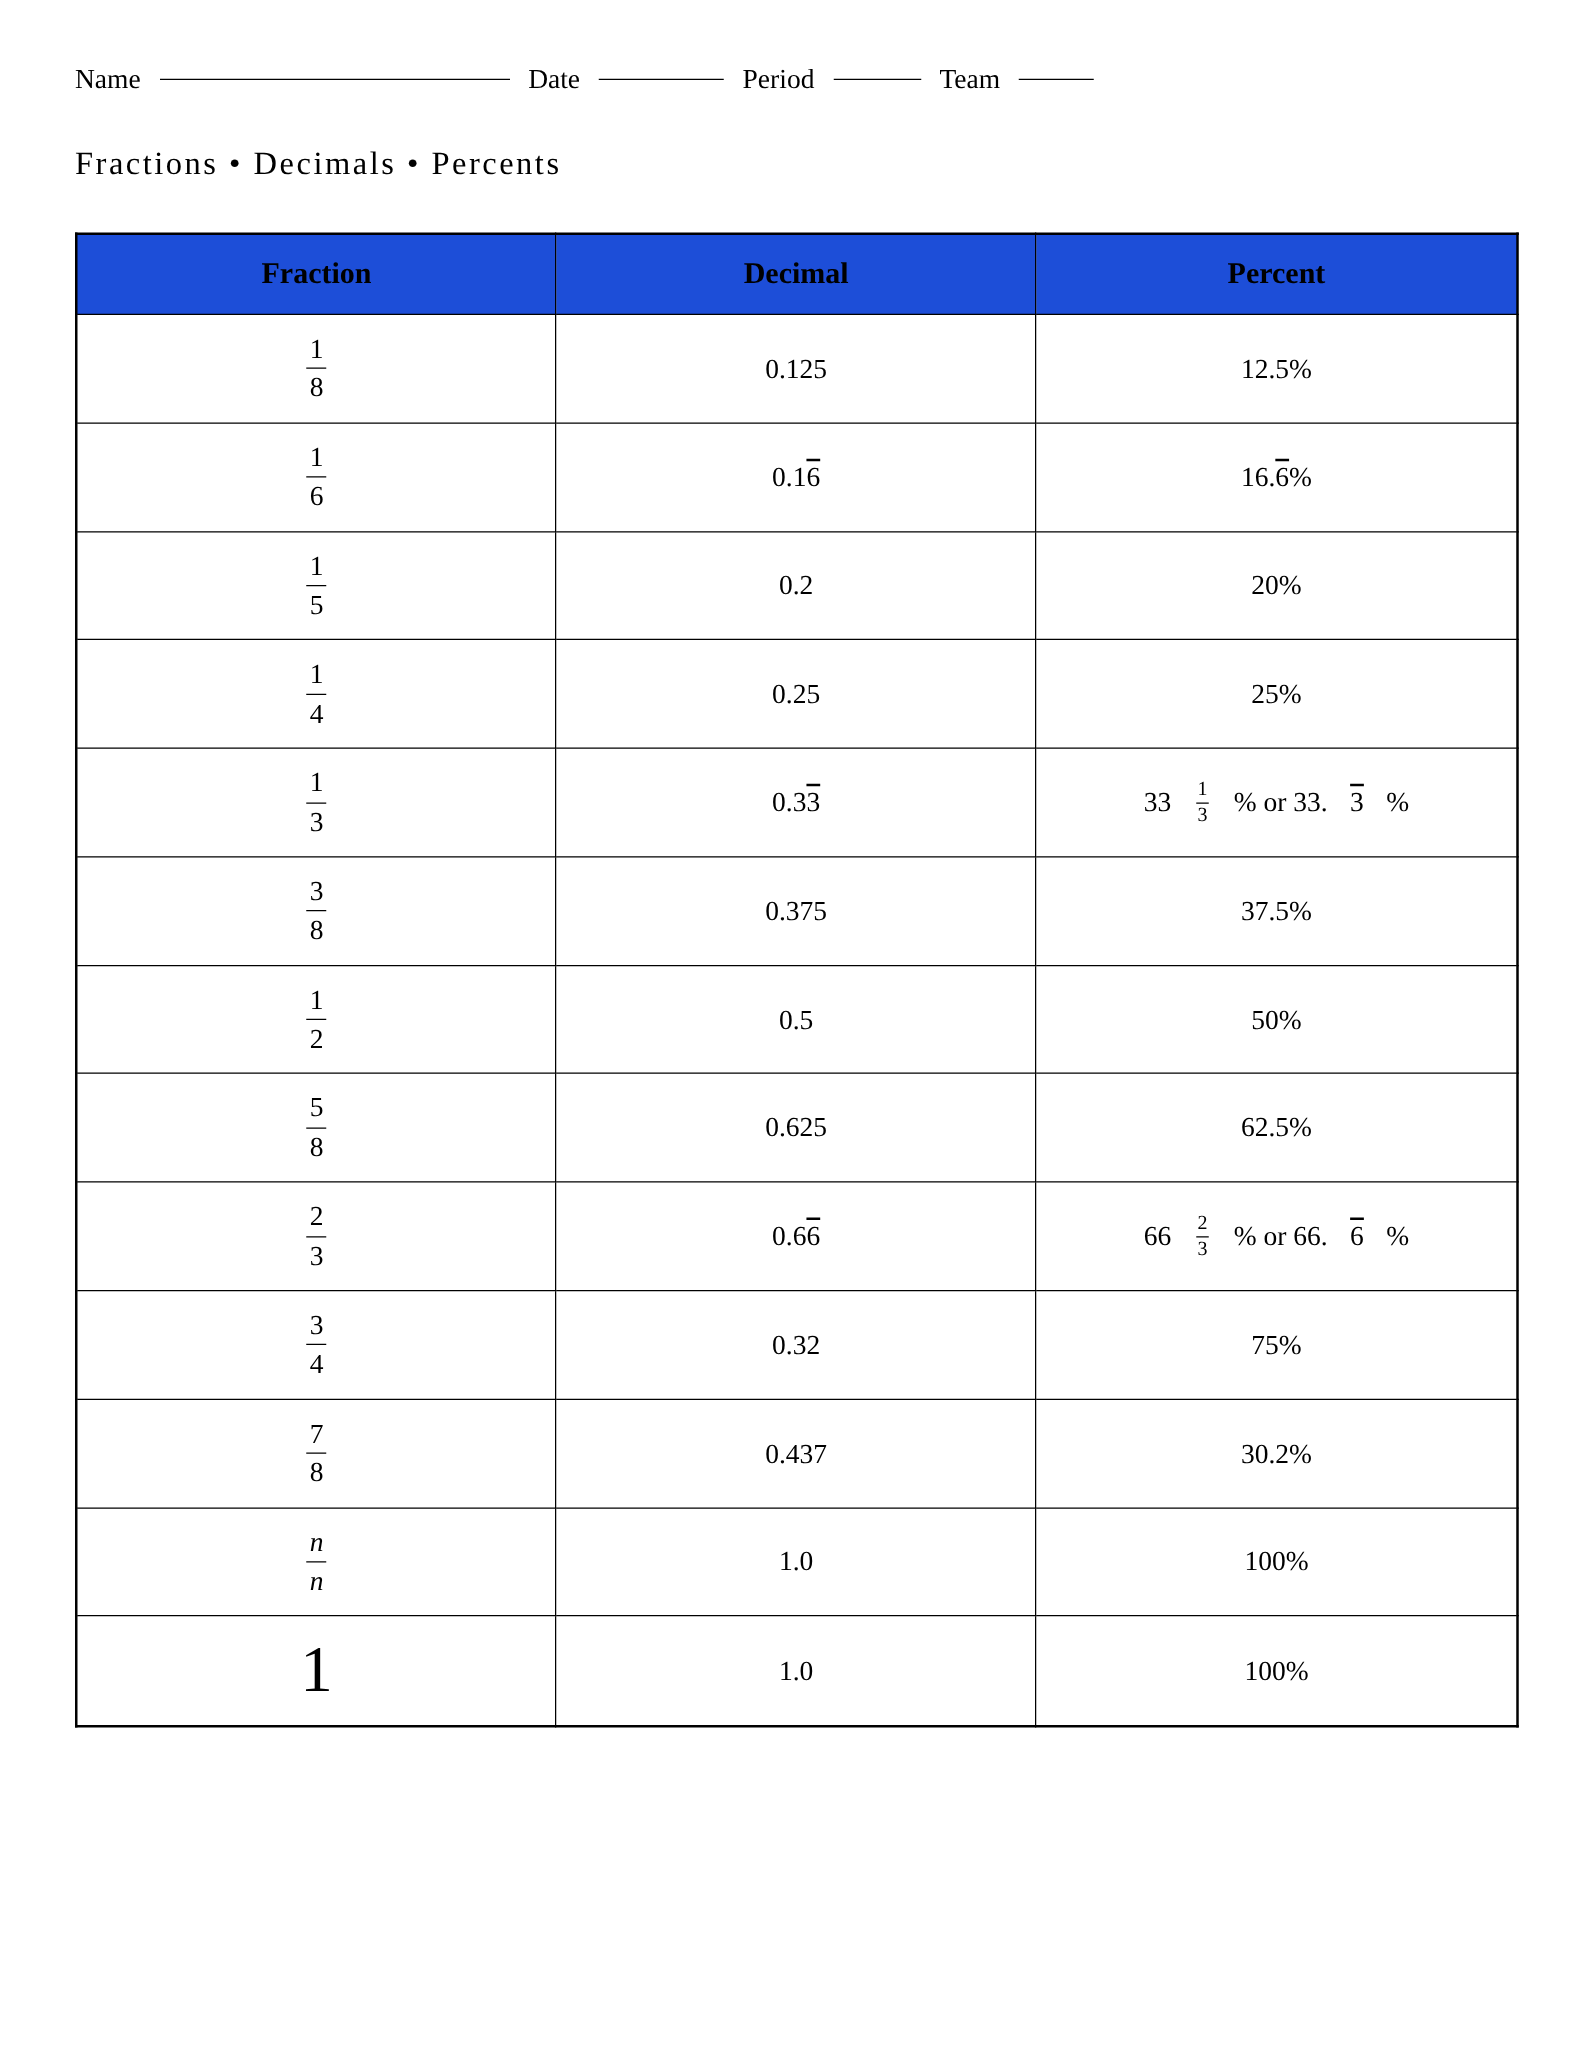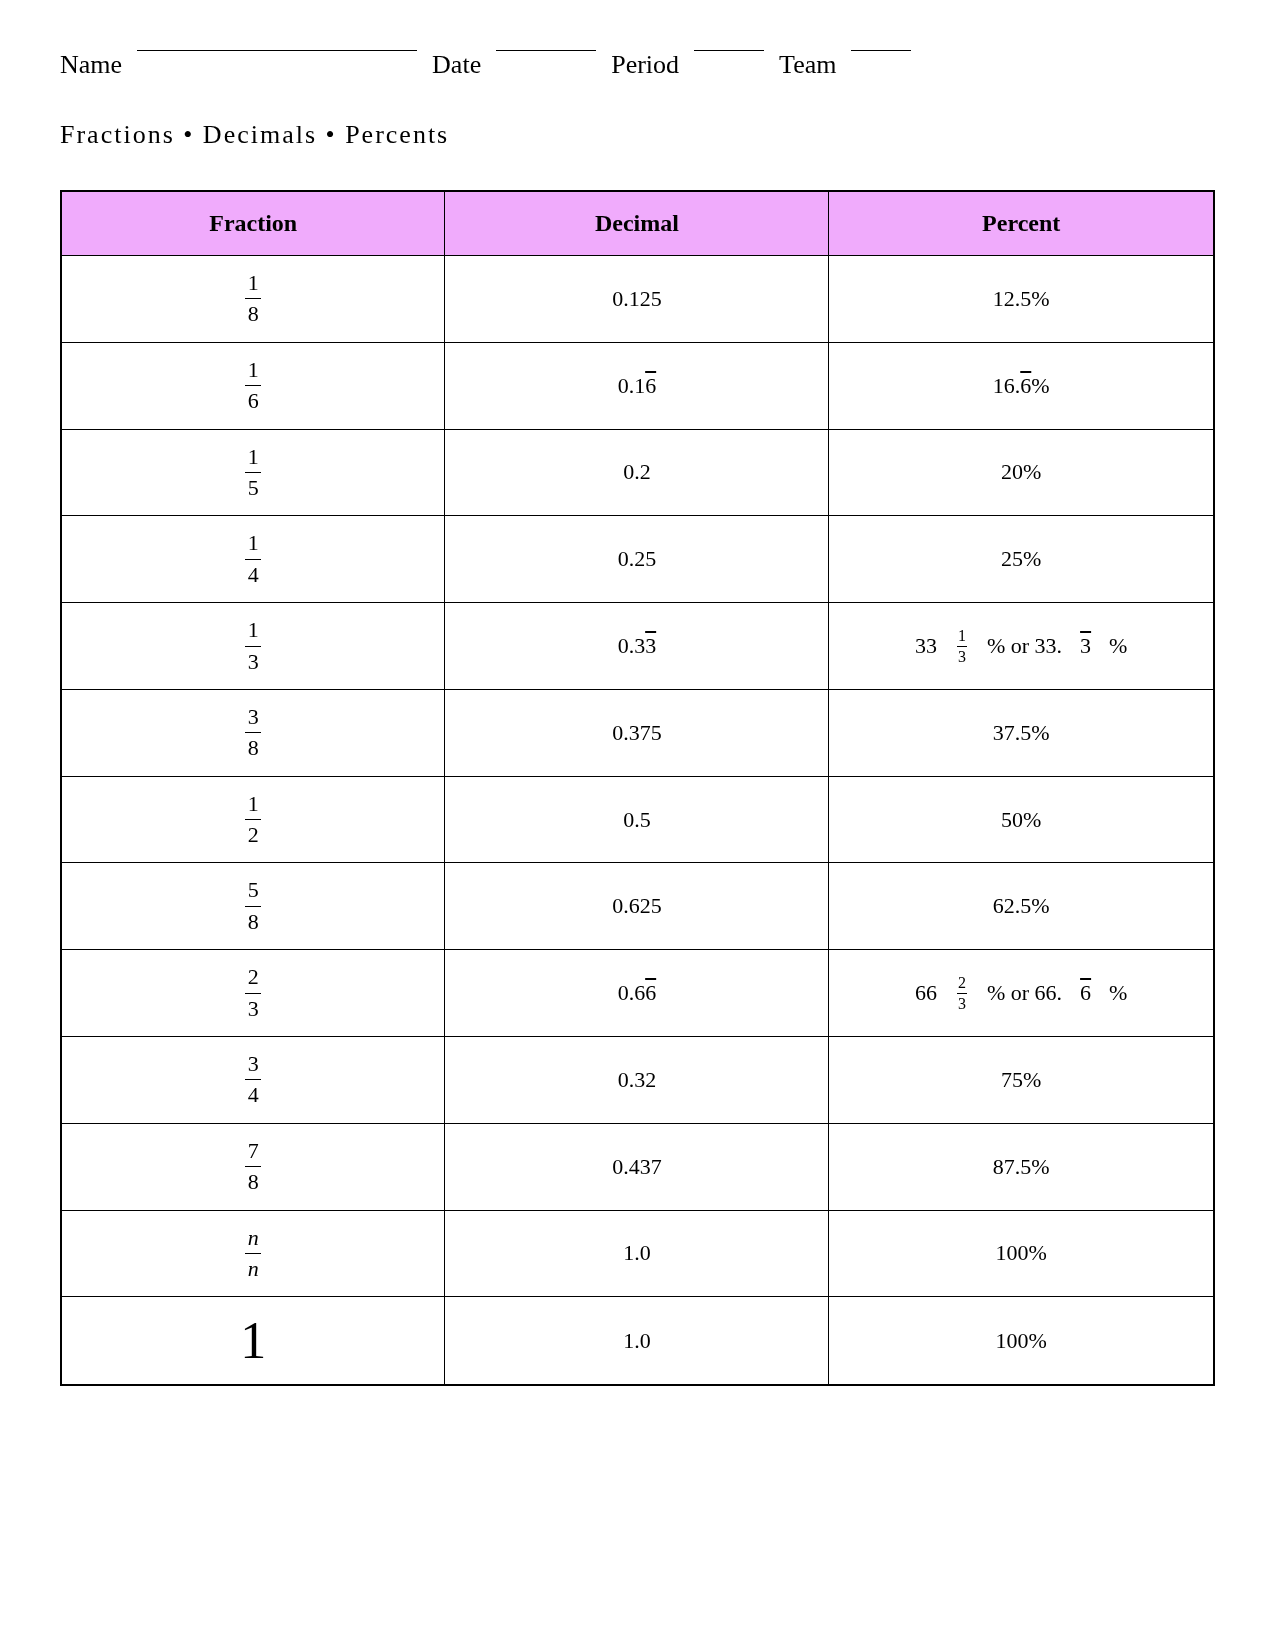--- a/index.html
+++ b/index.html
@@ -13,24 +13,24 @@
       min-height: 1650px;
       background: #ffffff;
       font-family: Georgia, 'Times New Roman', serif;
       font-size: 22px;
       color: #000000;
       padding: 50px 60px;
     }
 
     .header-line {
       display: flex;
-      align-items: flex-start;
+      align-items: center;
       gap: 10px;
       margin-bottom: 40px;
-      font-size: 26px;
+      font-size: 22px;
     }
 
     .header-label {
       white-space: nowrap;
     }
 
     .blank-long {
       width: 280px;
       display: inline-block;
       border-bottom: 1px solid #000;
@@ -76,21 +76,21 @@
       border: 1px solid #000;
       text-align: center;
       vertical-align: middle;
       padding: 14px 10px;
     }
 
     .main-table th {
       font-weight: bold;
       font-size: 24px;
       padding: 18px 10px;
-      background: #f0abfc;
+      background: #1d4ed8;
     }
 
     .main-table td {
       font-size: 22px;
       height: 80px;
     }
 
     .col-fraction { width: 33.3%; }
     .col-decimal  { width: 33.3%; }
     .col-percent  { width: 33.4%; font-family: Liberation Serif, serif; }
@@ -313,21 +313,21 @@
     </tr>
 
     <tr>
       <td class="col-fraction">
         <span class="frac">
           <span class="numerator">7</span>
           <span class="denominator">8</span>
         </span>
       </td>
       <td class="col-decimal">0.437</td>
-      <td class="col-percent">87.5%</td>
+      <td class="col-percent">30.2%</td>
     </tr>
 
     <tr>
       <td class="col-fraction">
         <span class="frac frac-italic">
           <span class="numerator">n</span>
           <span class="denominator">n</span>
         </span>
       </td>
       <td class="col-decimal">1.0</td>

